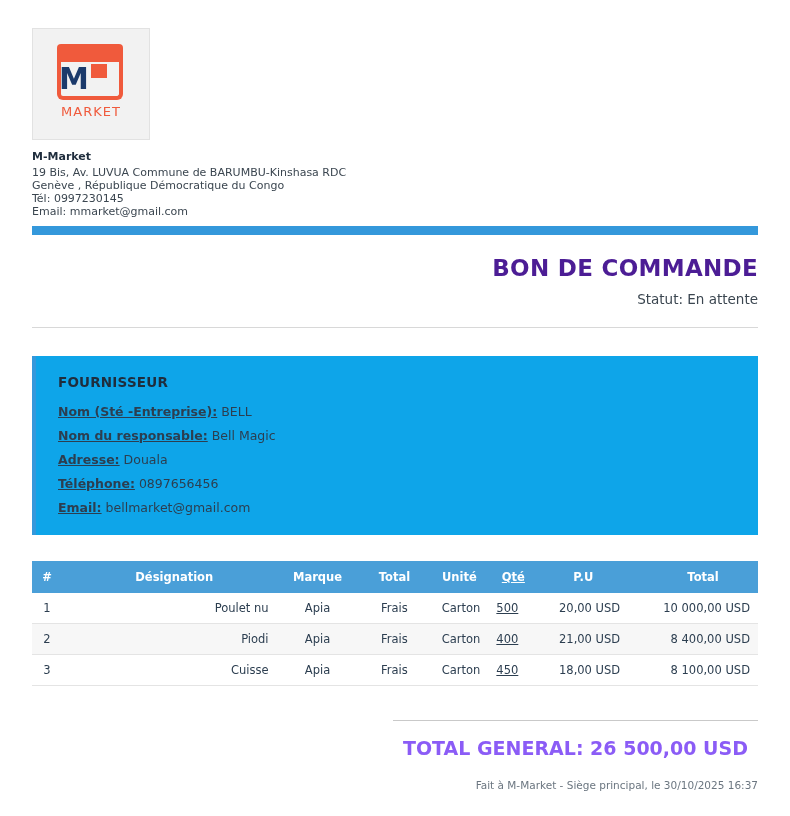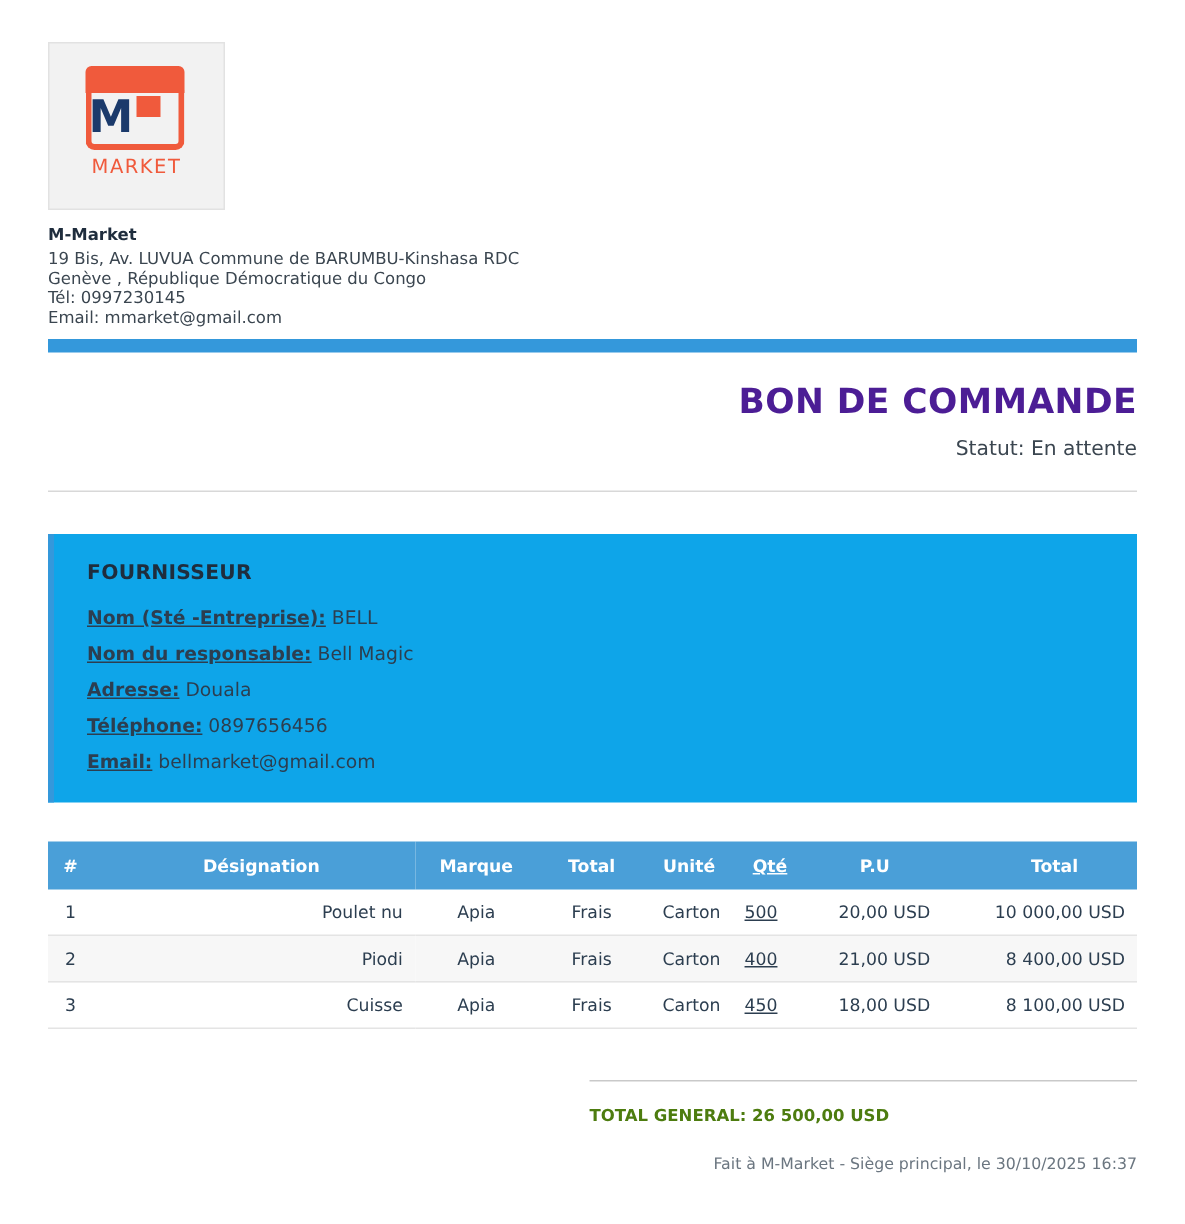--- a/index.html
+++ b/index.html
@@ -174,24 +174,24 @@
     margin-top: 34px;
     display: flex;
     justify-content: flex-end;
   }
   .totals-inner {
     width: 365px;
     border-top: 1px solid #c9c9c9;
     padding-top: 16px;
   }
   .grand-total {
-    font-size: 11px;
-    font-weight: bold;
-    color: #4d7c0f;
-    text-align: left;
+    font-size: 19px;
+    font-weight: bold;
+    color: #8b5cf6;
+    text-align: center;
   }
 
   
   .footer {
     margin-top: 18px;
     text-align: right;
     font-size: 10.5px;
     color: #6b7680;
     line-height: 17px;
   }

